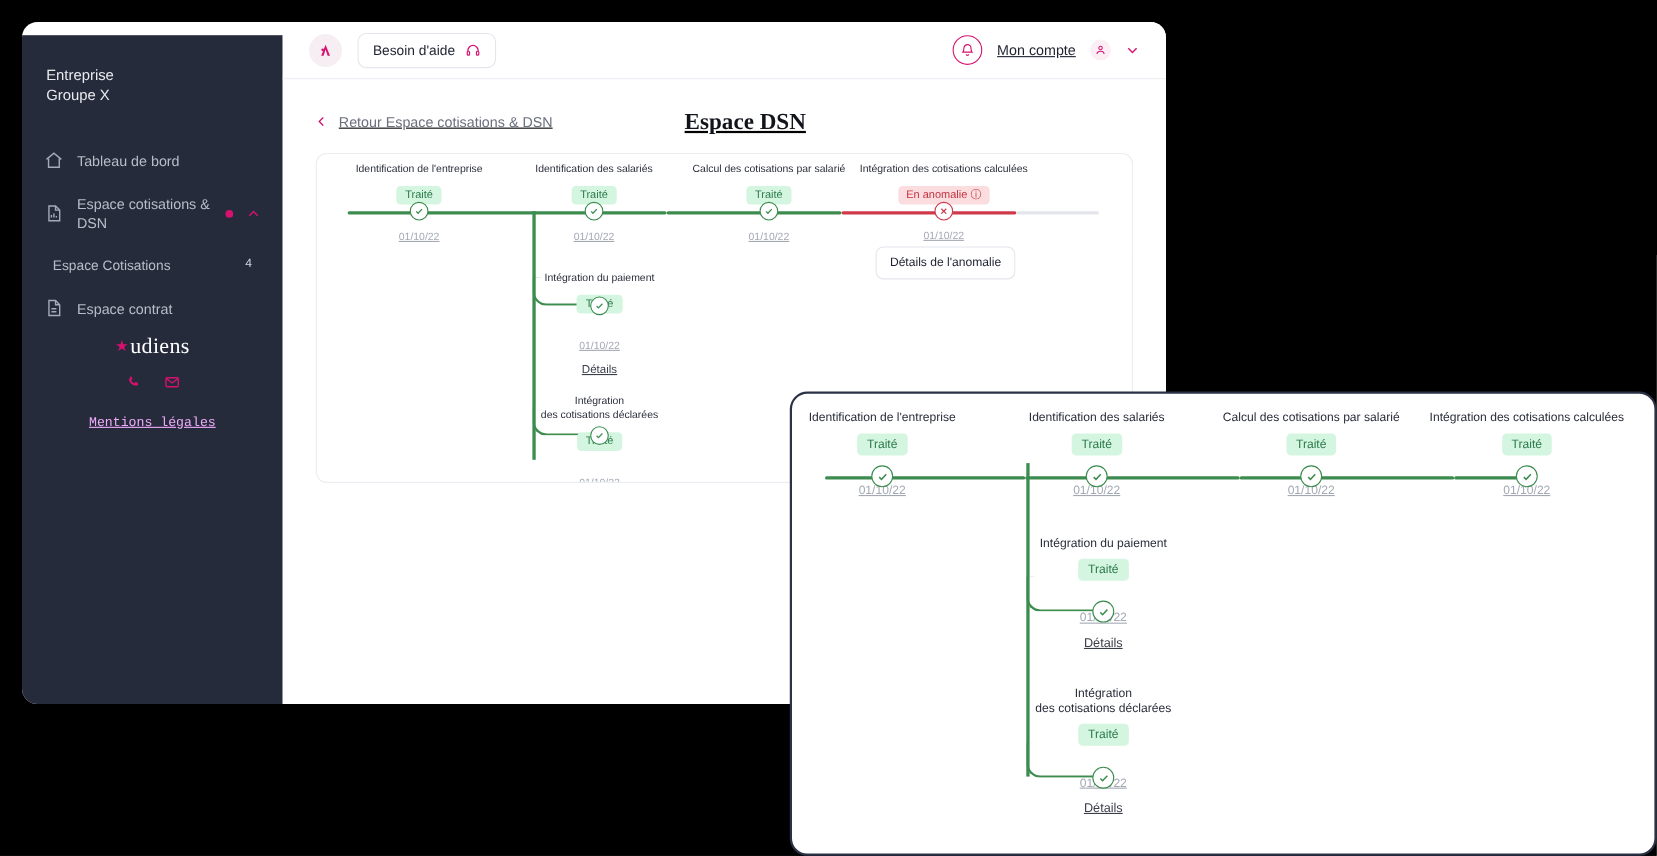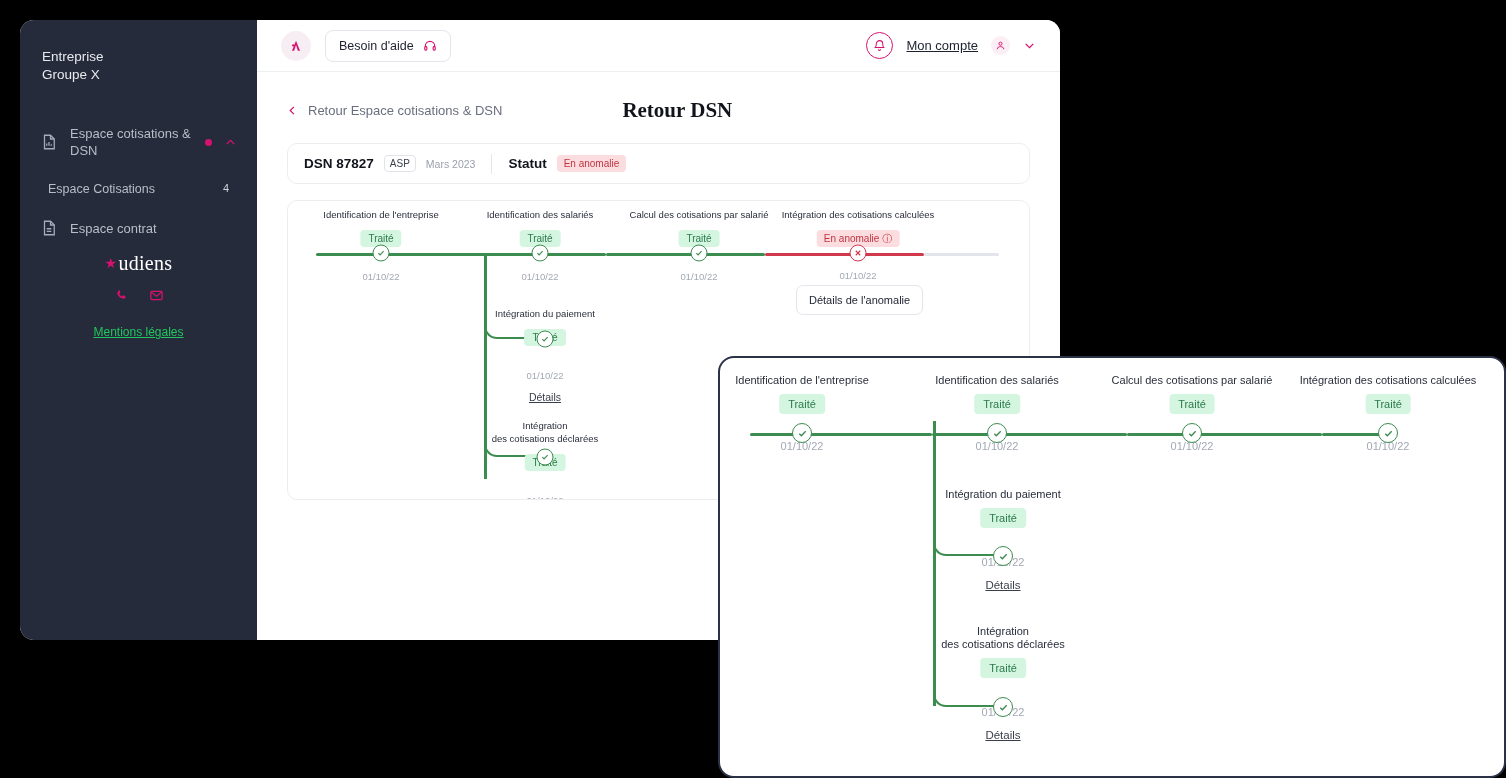--- a/index.html
+++ b/index.html
@@ -8,21 +8,21 @@
 
   
   #app-window{
     position:absolute; left:20px; top:20px; width:1040px; height:620px;
     border-radius:14px; overflow:hidden; background:#fff;
     box-shadow:0 18px 44px rgba(0,0,0,.55);
   }
 
   
   #sidebar{
-    position:absolute; left:0; top:0; width:237px; height:100%;
+    position:absolute; left:0; top:12px; width:237px; height:100%;
     background:#262b3b; color:#c9ccd6; padding:28px 0 0 0;
   }
   .ent-name{ padding:0 22px; font-size:13.5px; line-height:18px; color:#e8eaef; }
   .nav{ margin-top:30px; }
   .nav-item{
     display:flex; align-items:center; gap:12px; padding:11px 20px;
     font-size:13px; color:#b9bdc9; cursor:pointer; position:relative;
   }
   .nav-item .ico{ width:18px; height:18px; flex:0 0 18px; display:block; color:#a6abba;}
   .nav-item .ico svg{ width:18px; height:18px; display:block; }
@@ -42,22 +42,22 @@
   }
   .sub-item.active{ background:#fff; color:#2f52d4; font-weight:bold; }
   .sub-count{ font-size:11px; color:#cfd3dd; }
 
   .brand{ margin-top:4px; text-align:center; }
   .brand-word{ display:inline-block; color:#fff; font-size:20px;
     font-family:"Liberation Serif", serif; letter-spacing:.3px; position:relative;}
   .brand-star{ color:#d6116f; font-size:14px; margin-right:1px; position:relative; top:-2px;}
   .brand-icons{ margin-top:13px; display:flex; justify-content:center; gap:20px; color:#d6116f; }
   .brand-icons svg{ width:15px; height:15px; display:block; }
-  .legal{ margin-top:22px; text-align:center; font-size:12px; color:#22c55e;
-    text-decoration:underline; cursor:pointer;}
+  .legal{ margin-top:22px; text-align:center; font-size:12px; color:#f0abfc;
+    text-decoration:underline; cursor:pointer;font-family:Liberation Mono, monospace;}
 
   
   #main{ position:absolute; left:237px; top:0; right:0; bottom:0; background:#fff; }
   #topbar{ height:52px; display:flex; align-items:center; padding:0 24px;
     border-bottom:1px solid #eceef2; gap:14px; }
   .logo-circle{ width:30px;height:30px;border-radius:50%;background:#f6eef3;
     display:flex;align-items:center;justify-content:center;}
   .logo-circle svg{ width:16px;height:16px;display:block;}
   .help-btn{ border:1px solid #e4e6ec; border-radius:8px; padding:8px 13px;
     font-size:12.5px; color:#1d2130; display:flex; align-items:center; gap:9px; cursor:pointer;}
@@ -66,21 +66,21 @@
   .bell{ width:27px;height:27px;border-radius:50%;border:1.4px solid #d6116f;
     display:flex;align-items:center;justify-content:center;cursor:pointer;}
   .bell svg{width:13px;height:13px;color:#d6116f;display:block;}
   .acct{ font-size:13px;color:#1d2130;text-decoration:underline;cursor:pointer;}
   .acct-av{ width:19px;height:19px;border-radius:50%;background:#fbeef5;
     display:flex;align-items:center;justify-content:center;}
   .acct-av svg{width:11px;height:11px;color:#d6116f;display:block;}
   .acct-chev{width:13px;height:13px;color:#d6116f;}
   .acct-chev svg{width:13px;height:13px;display:block;}
 
-  #subhead{ display:flex; padding:26px 30px 0 30px; }
+  #subhead{ display:flex; padding:26px 30px 0 30px;text-decoration:underline; }
   .back{ display:flex;align-items:center;gap:10px;font-size:13px;color:#6a6f7e;cursor:pointer;}
   .back svg{width:11px;height:11px;color:#d6116f;display:block;}
   .page-title{ font-family:"Liberation Serif",serif; font-weight:bold; font-size:21px;
     color:#12141c; margin-left:120px; }
 
   .info-card{ margin:20px 30px 0 30px; border:1px solid #ecedf1; border-radius:10px;
     height:41px; display:flex; align-items:center; padding:0 16px; gap:10px; }
   .dsn-id{ font-size:13.5px; font-weight:bold; color:#12141c;}
   .chip{ border:1px solid #e1e3e9; border-radius:4px; font-size:10px; color:#3d4150;
     padding:2px 5px; }
@@ -93,21 +93,21 @@
     padding:3px 8px; display:inline-block;}
 
   .tl-card{ margin:16px 30px 0 30px; border:1px solid #ecedf1; border-radius:10px;
     height:300px; position:relative; overflow:hidden; }
 
   
   .tl{ position:absolute; left:0; top:0; right:0; bottom:0; }
   .tl-step{ position:absolute; text-align:center; transform:translateX(-50%); }
   .tl-step .t{ font-size:9.5px; color:#2a2e3b; white-space:nowrap; line-height:13px;}
   .tl-step .b{ margin-top:7px; }
-  .tl-step .d{ margin-top:24px; font-size:9.5px; color:#a3a8b4; }
+  .tl-step .d{ margin-top:24px; font-size:9.5px; color:#a3a8b4;text-decoration:underline; }
   .node{ position:absolute; width:17px;height:17px;border-radius:50%;
     background:#fff;border:1.7px solid #3c8c4f; transform:translate(-50%,-50%);
     display:flex;align-items:center;justify-content:center;}
   .node.err{ border-color:#d0394c; }
   .node svg{width:9px;height:9px;display:block;color:#3c8c4f;}
   .node.err svg{color:#d0394c;}
   .line{ position:absolute; height:2.6px; border-radius:2px; }
   .vline{ position:absolute; width:2.6px; background:#3c8c4f;}
   .elbow{ position:absolute; border-left:2.6px solid #3c8c4f; border-bottom:2.6px solid #3c8c4f;
     border-bottom-left-radius:13px; }
@@ -128,20 +128,29 @@
 <div id="app-window">
 
   <aside id="sidebar">
     <div class="ent-name">
       <div>Entreprise</div>
       <div>Groupe X</div>
     </div>
 
     <nav class="nav">
 
+      <div class="nav-item">
+        <span class="ico">
+            <svg viewBox="0 0 24 24" fill="none" stroke="currentColor" stroke-width="1.7">
+              <path d="M3 10.5 12 3l9 7.5"></path>
+              <path d="M5.5 9.5V20h13V9.5"></path>
+            </svg>
+          </span>
+        <span class="nav-label">Tableau de bord</span>
+      </div>
 
 
       <div class="nav-item">
         <span class="ico">
             <svg viewBox="0 0 24 24" fill="none" stroke="currentColor" stroke-width="1.7">
               <path d="M6 3h8l5 5v13H6z"></path>
               <path d="M14 3v5h5"></path>
               <path d="M9 17v-3M12 17v-5M15 17v-2"></path>
             </svg>
           </span>
@@ -238,31 +247,23 @@
 
     <div id="subhead">
       <div class="back">
         <span>
             <svg viewBox="0 0 24 24" fill="none" stroke="currentColor" stroke-width="2.6">
               <path d="M15 4l-8 8 8 8"></path>
             </svg>
           </span>
         <span>Retour Espace cotisations &amp; DSN</span>
       </div>
-      <div class="page-title">Retour DSN</div>
-    </div>
-
-    <div class="info-card">
-      <span class="dsn-id">DSN 87827</span>
-      <span class="chip">ASP</span>
-      <span class="sub-muted">Mars 2023</span>
-      <span class="vsep"></span>
-      <span class="stat-label">Statut</span>
-      <span class="badge-ano">En anomalie</span>
-    </div>
+      <div class="page-title">Espace DSN</div>
+    </div>
+
 
     <div class="tl-card">
       <div class="tl">
 
         <div class="line" style="left:28px;width:290px;top:52px;background:#3c8c4f;"></div>
         <div class="line" style="left:318px;width:159px;top:52px;background:#3c8c4f;"></div>
         <div class="line" style="left:477px;width:159px;top:52px;background:#d0394c;"></div>
         <div class="line" style="left:636px;width:75px;top:52px;background:#e3e5ea;"></div>
 
         <div class="vline" style="left:196px;top:52px;height:226px;"></div>

